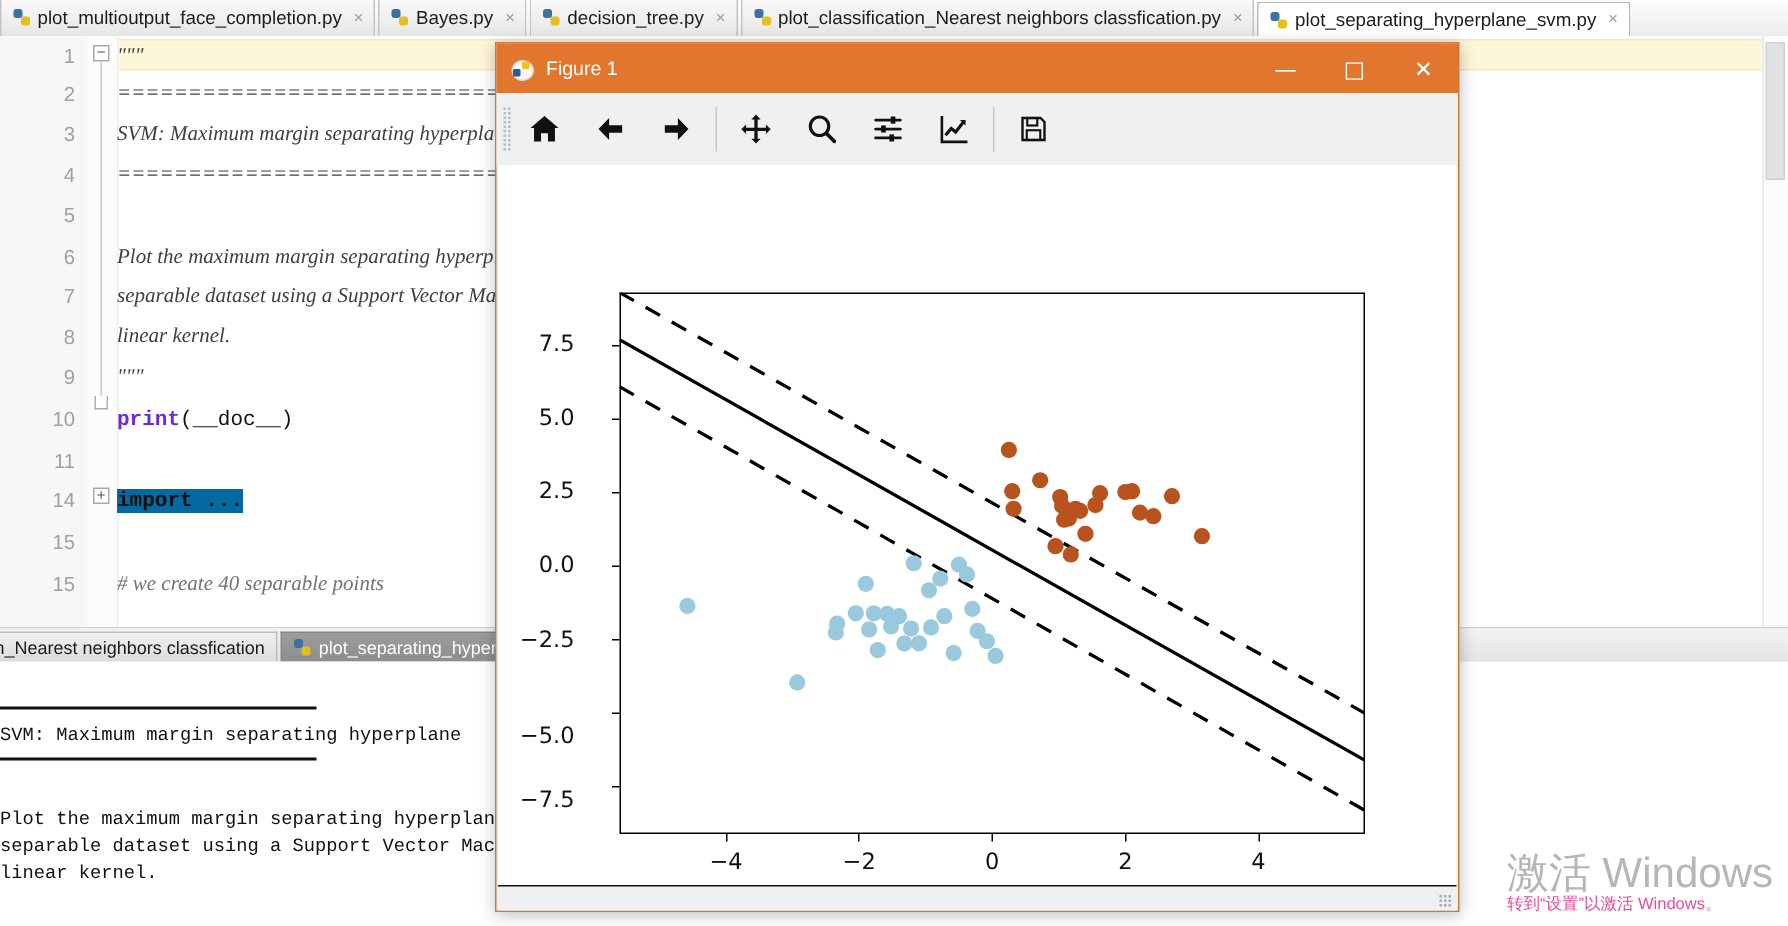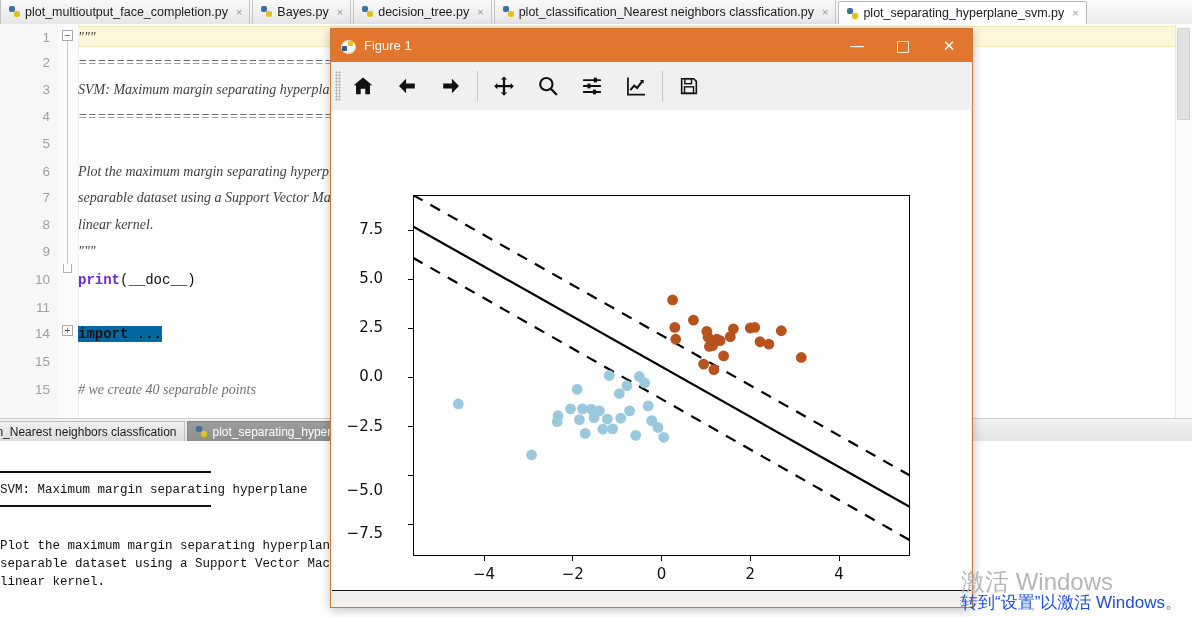--- a/index.html
+++ b/index.html
@@ -176,22 +176,22 @@
     border:1.1px solid #000;box-sizing:border-box;background:#fff;}
   .ytick{position:absolute;right:588px;font-size:15px;color:#111;
     font-family:"DejaVu Sans",sans-serif;text-align:right;width:60px;}
   .xtick{position:absolute;top:455px;font-size:15px;color:#111;
     font-family:"DejaVu Sans",sans-serif;text-align:center;width:40px;}
   .ytickmark{position:absolute;width:5px;height:1.1px;background:#000;left:76px;}
   .xtickmark{position:absolute;height:5px;width:1.1px;background:#000;top:446px;}
 
   
   #wm{position:absolute;right:10px;bottom:5px;text-align:left;color:#b4b4b4;}
-  #wm .l1{font-size:24px;line-height:24px;color:#b6b6b6;margin-top:20px;}
-  #wm .l2{font-size:17px;line-height:18px;color:#1d4ed8;}
+  #wm .l1{font-size:28px;line-height:24px;color:#b6b6b6;margin-top:20px;}
+  #wm .l2{font-size:11px;line-height:18px;color:#ec4899;}
 </style>
 </head>
 <body>
 
 <div id="ide">
 
   <div id="tabstrip">
       <div class="etab">
         <span class="pyicon"></span>
         <span>plot_multioutput_face_completion.py</span>

